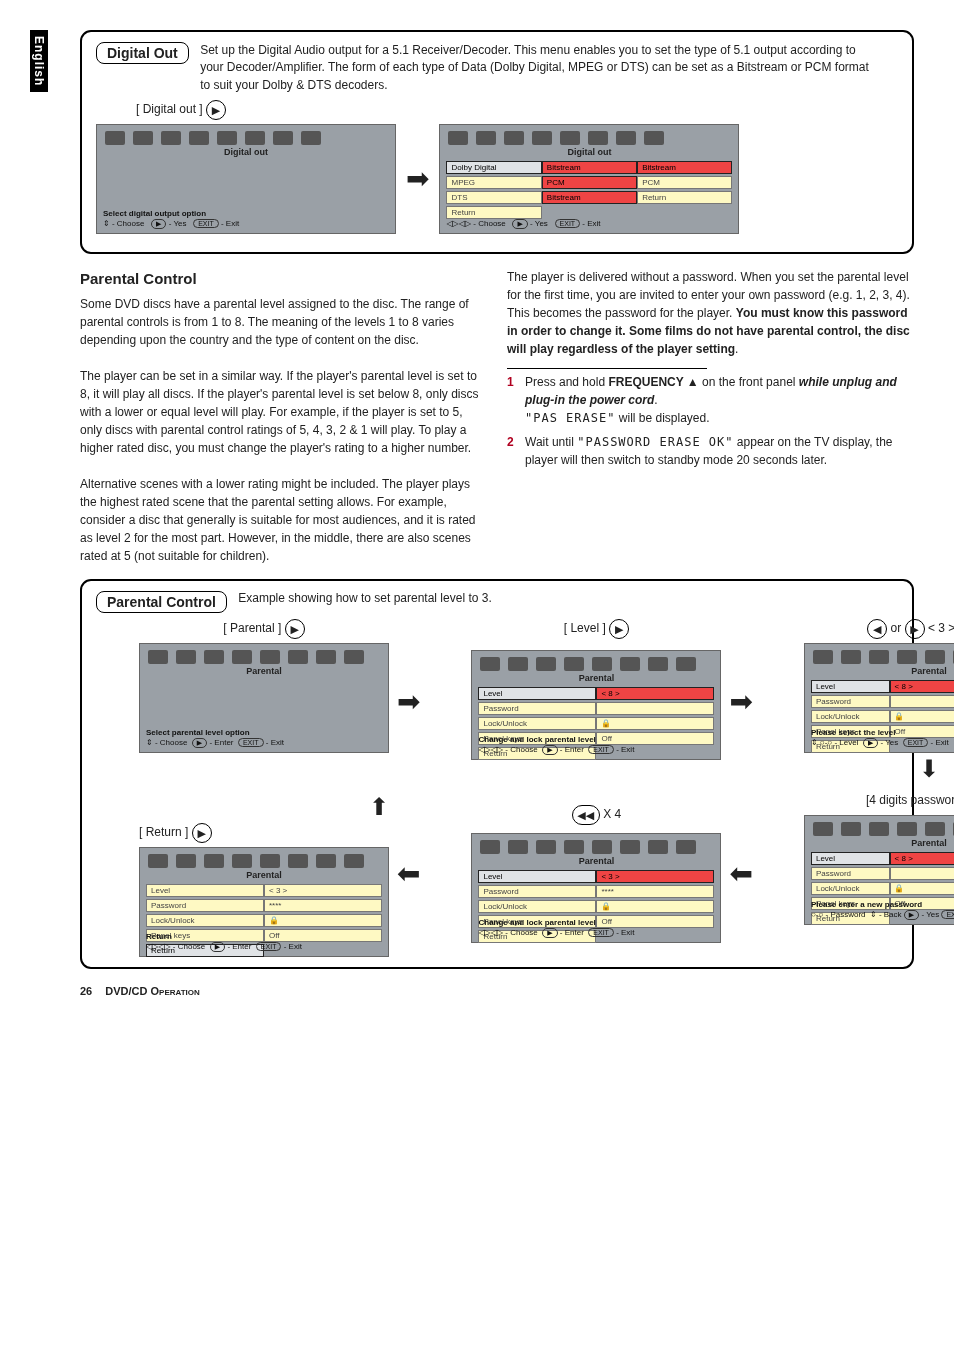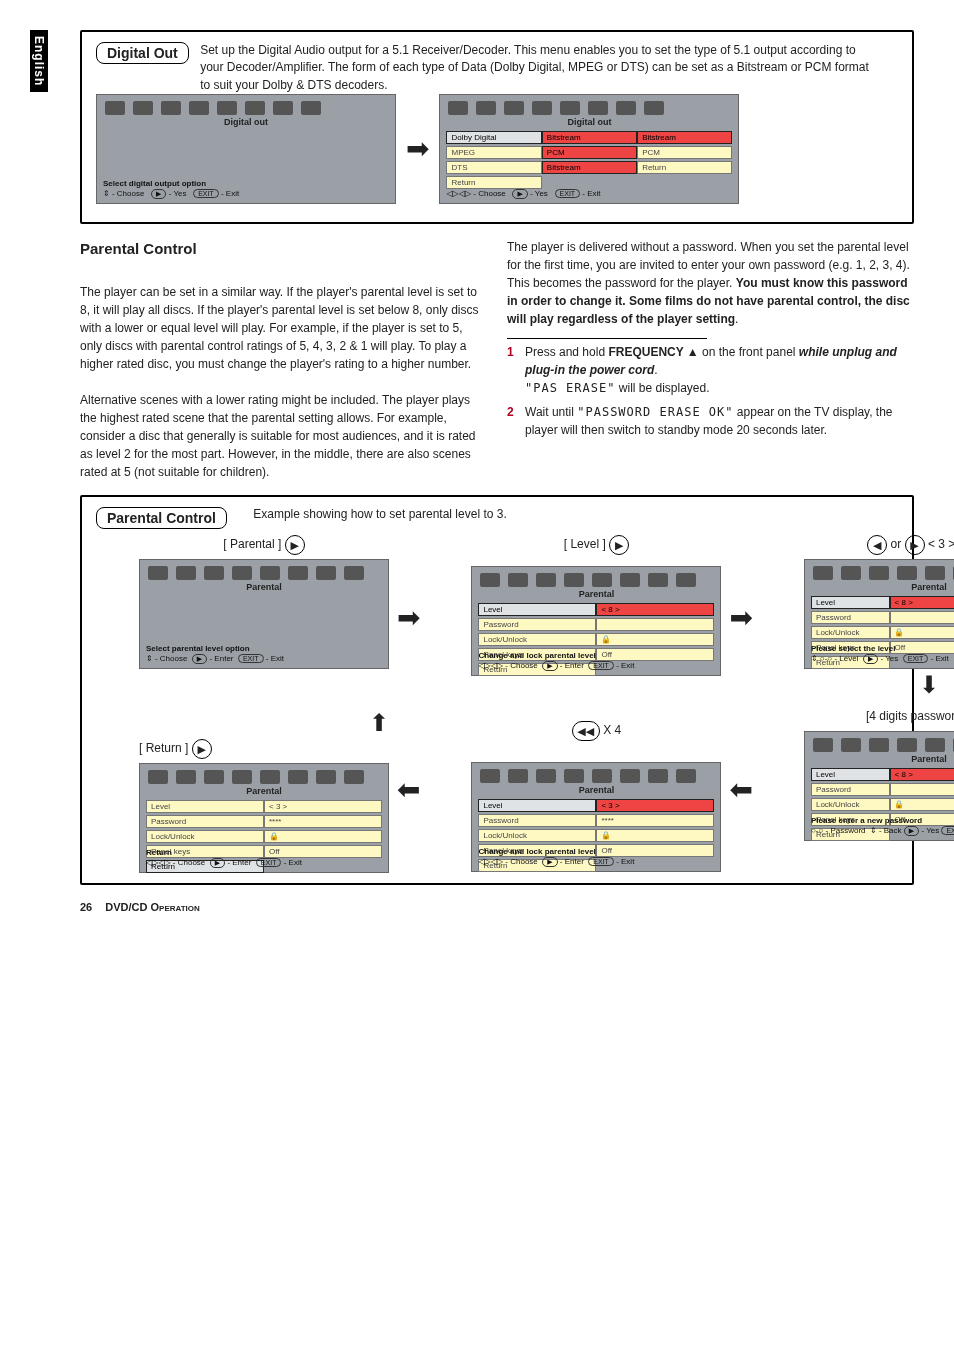--- a/index.html
+++ b/index.html
@@ -21,21 +21,21 @@
     padding: 6px 2px;
     position: absolute;
     top: 30px;
     left: 30px;
     font-size: 12px;
     letter-spacing: 1px;
   }
   .content { margin-left: 50px; }
   .box {
     border: 2px solid #000;
-    border-radius: 2px;
+    border-radius: 11px;
     padding: 10px 14px;
     margin-bottom: 14px;
   }
   .box-title {
     display: inline-block;
     border: 1.5px solid #000;
     border-radius: 8px;
     padding: 2px 10px;
     font-weight: bold;
     font-size: 14px;
@@ -120,20 +120,24 @@
 <body>
 
 <div class="side-tab">English</div>
 
 <div class="content">
 
   <div class="box">
     <span class="box-title">Digital Out</span>
     <span class="box-intro">Set up the Digital Audio output for a 5.1 Receiver/Decoder.  This menu enables you to set the type of 5.1 output according to your Decoder/Amplifier.  The form of each type of Data (Dolby Digital, MPEG or DTS) can be set as a Bitstream or PCM format to suit your Dolby &amp; DTS decoders.</span>
 
+    <div class="sublabel">
+      <span>[ Digital out ]</span>
+      <span class="arrow-circ">▶</span>
+    </div>
 
     <div class="flow-row">
 
       <div class="osd">
         <div class="iconstrip">
             <span></span>
             <span></span>
             <span></span>
             <span></span>
             <span></span>
@@ -191,21 +195,21 @@
             &nbsp;&nbsp;<span class="pill">EXIT</span> <span>- Exit</span>
           </div>
         </div>
       </div>
     </div>
   </div>
 
   <div class="cols-top">
     <div class="col-text">
       <h3>Parental Control</h3>
-      <br>
+      <p>Some DVD discs have a parental level assigned to the disc.  The range of parental controls is from 1 to 8.  The meaning of the levels 1 to 8 varies depending upon the country and the type of content on the disc.</p><br>
       <p>The player can be set in a similar way.  If the player's parental level is set to 8, it will play all discs.  If the player's parental level is set below 8, only discs with a lower or equal level will play.  For example, if the player is set to 5, only discs with parental control ratings of 5, 4, 3, 2 &amp; 1 will play.  To play a higher rated disc, you must change the player's rating to a higher number.</p><br>
       <p>Alternative scenes with a lower rating might be included.  The player plays the highest rated scene that the parental setting allows.  For example, consider a disc that generally is suitable for most audiences, and it is rated as level 2 for the most part.  However, in the middle, there are also scenes rated at 5 (not suitable for children).</p>
     </div>
     <div class="col-text">
       <p>
         <span>The player is delivered without a password.  When you set the parental level for the first time, you are invited to enter your own password (e.g. 1, 2, 3, 4).  This becomes the password for the player.  </span><b>You must know this password in order to change it.  Some films do not have parental control, the disc will play regardless of the player setting</b><span>.</span>
       </p>
       <hr class="hr-short">
       <ol class="steps">
         <li>
@@ -220,21 +224,21 @@
           <span>
             <span>Wait until </span><span class="lcd">"PASSWORD ERASE OK"</span><span> appear on the TV display, the player will then switch to standby mode 20 seconds later.</span>
           </span>
         </li>
       </ol>
     </div>
   </div>
 
   <div class="box box-big">
     <span class="box-title">Parental Control</span>
-    <span style="margin-left:23px">Example showing how to set parental level to 3.</span>
+    <span style="margin-left:8px">Example showing how to set parental level to 3.</span>
 
     
     <div class="row-top">
 
       <div class="flow-col">
         <div class="sublabel" style="margin:0 0 4px 0">
           <span>[ Parental ]</span>
           <span class="arrow-circ">▶</span>
         </div>
         <div class="osd" style="width:250px">
@@ -382,21 +386,21 @@
           </div>
           <div class="foot">
             <div class="row1">Return</div>
             <div>◁▷◁▷ <span>- Choose</span>&nbsp;&nbsp;<span class="pill">▶</span> <span>- Enter</span>&nbsp;&nbsp;<span class="pill">EXIT</span> <span>- Exit</span></div>
           </div>
         </div>
       </div>
       <div class="big-arrow">⬅</div>
 
       <div class="flow-col">
-        <div class="sublabel" style="margin:14px 0 21px 0">
+        <div class="sublabel" style="margin:14px 0 8px 0">
           <span class="arrow-circ" style="width:28px;border-radius:12px">◀◀</span>
           <span>X 4</span>
         </div>
         <div class="osd" style="width:250px">
           <div class="iconstrip">
               <span></span>
               <span></span>
               <span></span>
               <span></span>
               <span></span>

